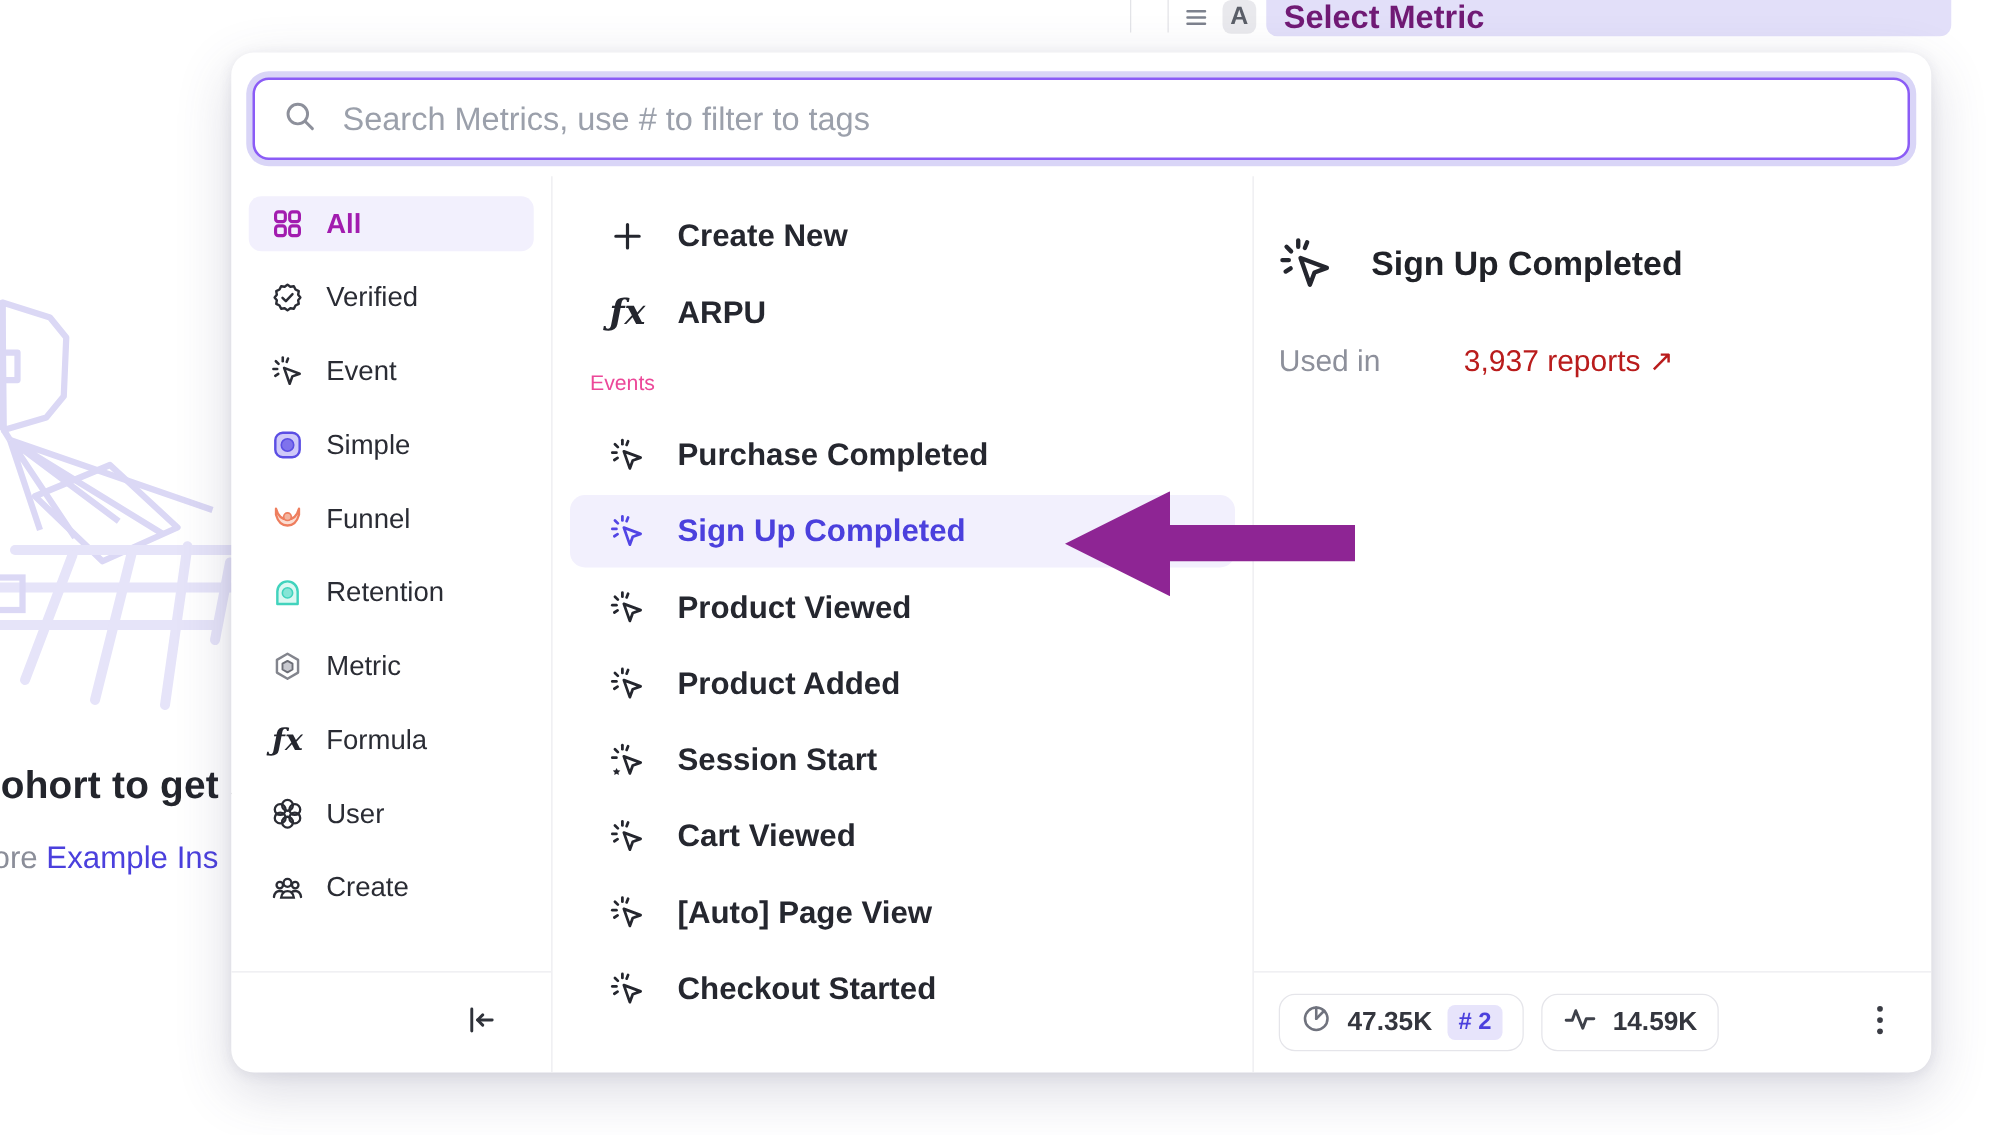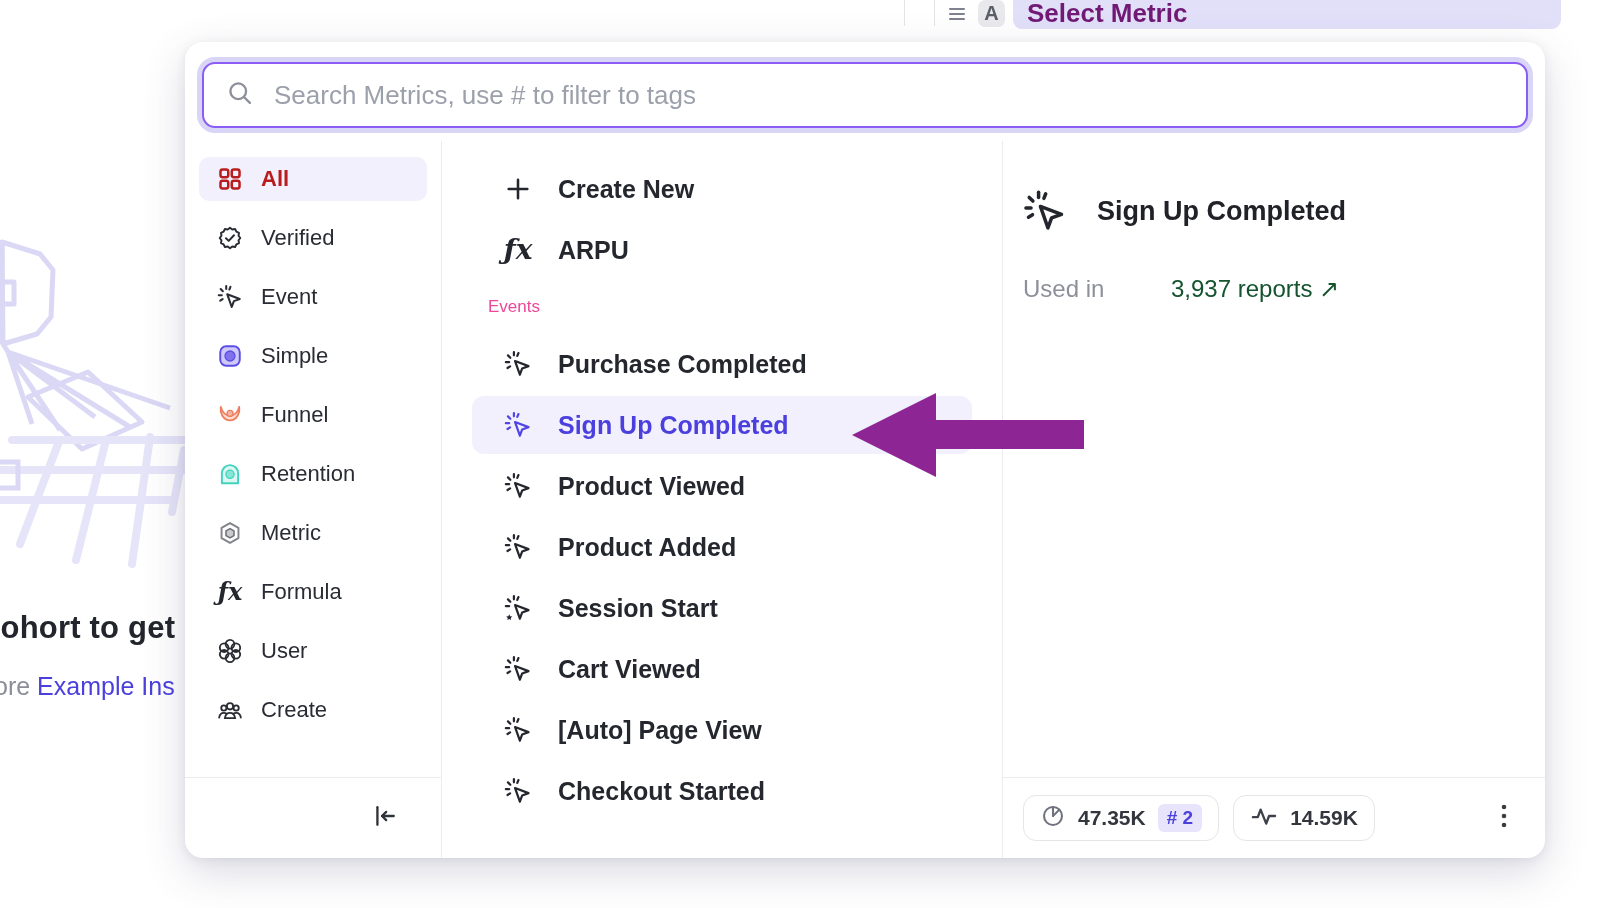--- a/index.html
+++ b/index.html
@@ -59,51 +59,51 @@
   }
   .search-box input::placeholder{color:#9ba0ab;}
   .dialog-body{flex:1;min-height:0;display:grid;grid-template-columns:256px 562px 1fr;}
   
   .sidebar{display:flex;flex-direction:column;padding:16px 14px 0;}
   .s-rows{flex:1;display:flex;flex-direction:column;gap:15px;}
   .s-row{
     height:44px;border-radius:10px;display:flex;align-items:center;gap:18px;
     padding:0 0 0 18px;font-size:22px;font-weight:500;color:#2a2c34;cursor:pointer;
   }
-  .s-row.active{background:#f2f0fd;color:#b91c1c;font-weight:600;}
+  .s-row.active{background:#f2f0fd;color:#a21caf;font-weight:600;}
   .s-ico{width:26px;height:26px;display:flex;align-items:center;justify-content:center;flex:0 0 26px;}
   .s-ico svg{display:block;}
   .fx-glyph{font-family:"DejaVu Serif", serif;font-style:italic;font-weight:700;font-size:24px;color:#24262e;line-height:1;}
   .side-foot{
     height:80px;border-top:1px solid #ececf0;margin:0 -14px;
     display:flex;align-items:center;justify-content:flex-end;padding-right:42px;color:#2f323a;
   }
   .collapse-btn{cursor:pointer;display:flex;align-items:center;}
   
-  .mlist{border-left:1px solid #ececf0;border-right:1px solid #ececf0;padding:16px 16px 0;overflow:hidden;}
+  .mlist{border-left:1px solid #ececf0;border-right:1px solid #ececf0;padding:16px 0 0;overflow:hidden;}
   .m-row{
     height:58px;margin:3px 14px;border-radius:12px;display:flex;align-items:center;
     gap:24px;padding:0 0 0 30px;font-size:25px;font-weight:600;color:#25272f;cursor:pointer;
   }
   .m-row .m-ico{width:32px;height:32px;flex:0 0 32px;display:flex;align-items:center;justify-content:center;color:#24262e;}
   .m-row.selected{background:#f2f0fd;color:#4b40dd;}
   .m-row.selected .m-ico{color:#5245e5;}
   .m-header{
     height:50px;margin:3px 14px;display:flex;align-items:center;padding-left:16px;
     font-size:17px;font-weight:500;color:#ec4899;text-align:right;
   }
   
   .detail{display:flex;flex-direction:column;min-height:0;}
   .d-main{flex:1;padding:48px 24px 0 20px;}
   .d-head{display:flex;align-items:center;gap:30px;}
   .d-head .d-ico{width:44px;height:44px;color:#24262e;flex:0 0 44px;}
   .d-title{font-size:27px;font-weight:700;color:#202228;}
   .d-used{display:flex;align-items:center;margin-top:42px;font-size:24px;}
   .d-used .lab{color:#8d909b;width:148px;}
-  .d-used .val{color:#14532d;font-weight:500;cursor:pointer;}
+  .d-used .val{color:#b91c1c;font-weight:500;cursor:pointer;}
   .d-foot{
     height:80px;border-top:1px solid #ececf0;display:flex;align-items:center;
     padding:0 36px 0 20px;gap:14px;
   }
   .pill{
     height:44px;border:1px solid #e5e5ea;border-radius:13px;background:#fff;
     display:flex;align-items:center;gap:12px;padding:0 16px;
     font-size:21px;font-weight:600;color:#34363e;
   }
   .pill .chip{

